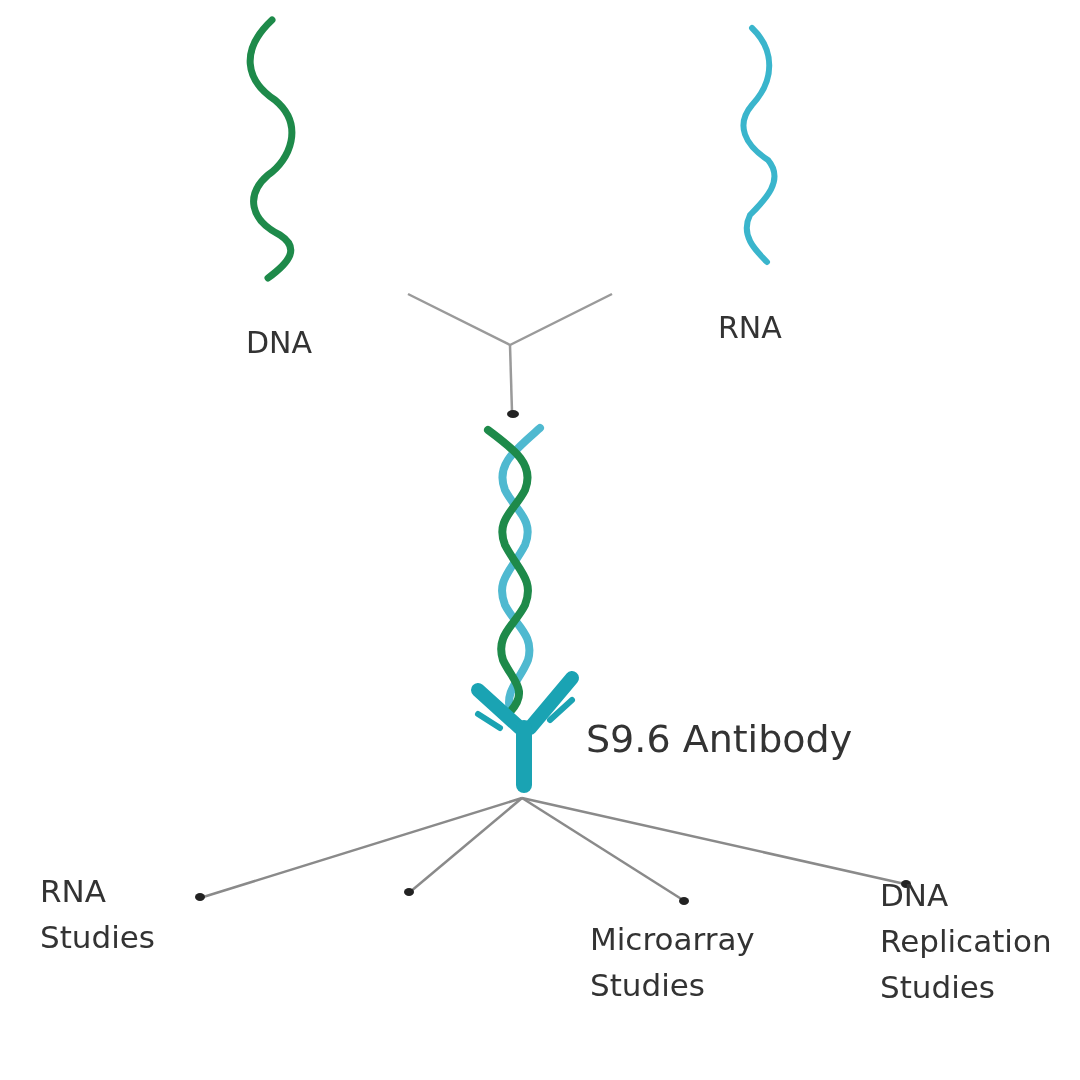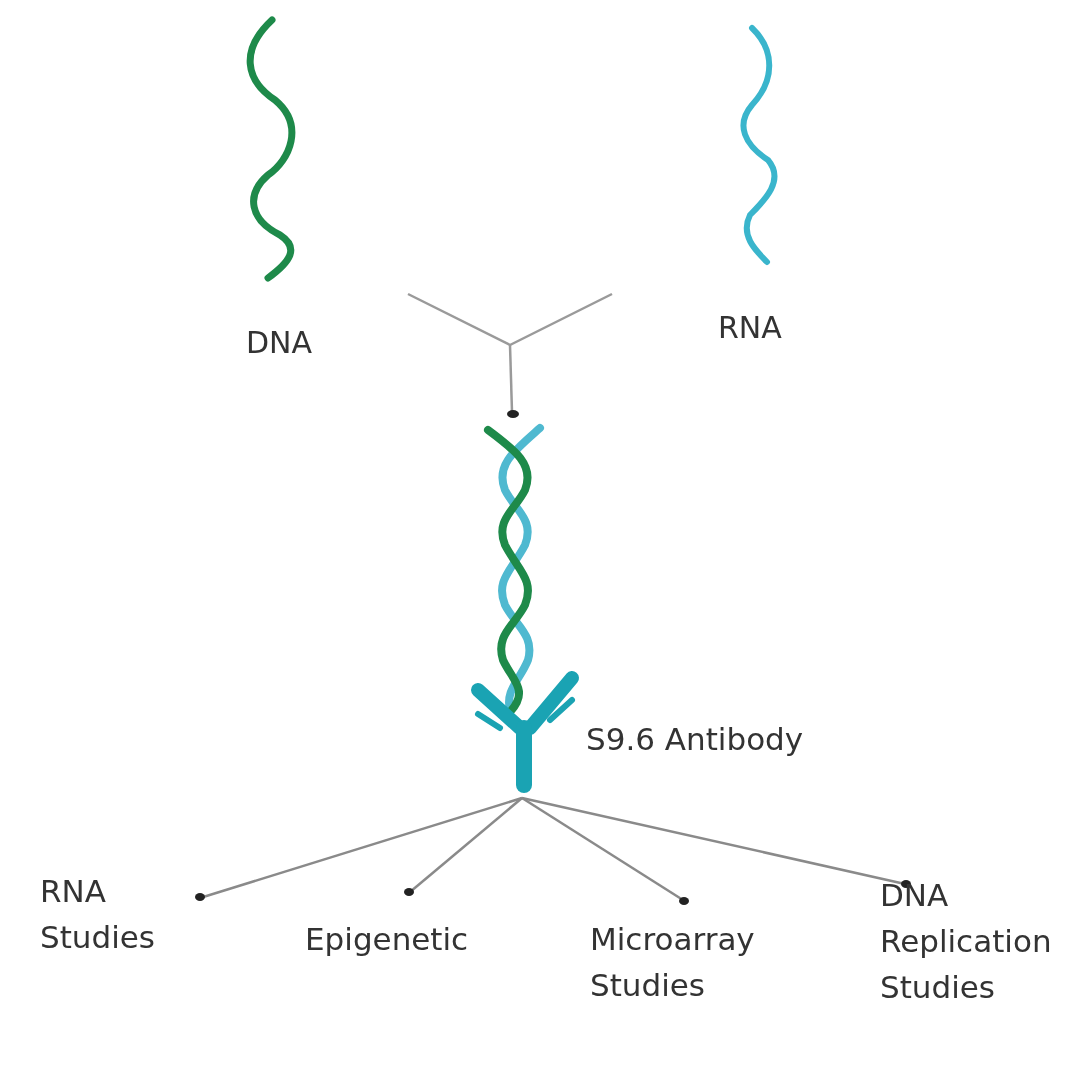--- a/index.html
+++ b/index.html
@@ -3,21 +3,21 @@
   <meta charset="utf-8">
   <style>
     html, body { margin: 0; padding: 0; background: #ffffff; }
     body { width: 1080px; height: 1080px; position: relative; overflow: hidden;
            font-family: "DejaVu Sans", "Liberation Sans", sans-serif; color: #333333; }
     svg.canvas { position: absolute; left: 0; top: 0; }
     .label { position: absolute; font-size: 31px; color: #333333; text-align: left; line-height: 46px; white-space: nowrap; }
     .label span { display: block; }
     #lbl-dna { left: 246px; top: 320px; font-size: 30px; }
     #lbl-rna { left: 718px; top: 305px; font-size: 30px; }
-    #lbl-antibody { left: 586px; top: 716px; font-size: 31px; text-align: left; }
+    #lbl-antibody { left: 586px; top: 716px; font-size: 38px; text-align: left; }
     #out-0 { left: 40px; top: 868px; width: 190px; }
     #out-1 { left: 305px; top: 916px; width: 190px; }
     #out-2 { left: 590px; top: 916px; width: 190px; }
     #out-3 { left: 880px; top: 872px; width: 195px; }
   </style>
 </head>
 <body>
 
 <svg class="canvas" width="1080" height="1080" viewBox="0 0 1080 1080">
 
@@ -61,21 +61,20 @@
 
 <div class="label" id="lbl-dna">DNA</div>
 <div class="label" id="lbl-rna">RNA</div>
 <div class="label" id="lbl-antibody">S9.6 Antibody</div>
 
 <div class="label" id="out-0">
   <span>RNA</span>
   <span>Studies</span>
 </div>
 <div class="label" id="out-1">
-  <span>Epigenetic</span>
 </div>
 <div class="label" id="out-2">
   <span>Microarray</span>
   <span>Studies</span>
 </div>
 <div class="label" id="out-3">
   <span>DNA</span>
   <span>Replication</span>
   <span>Studies</span>
 </div>

